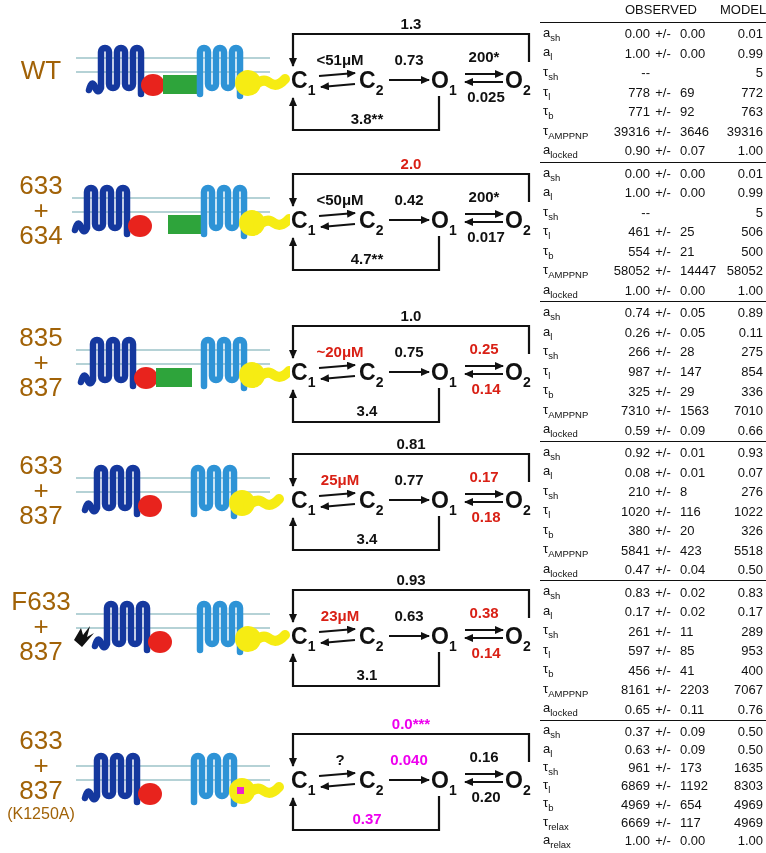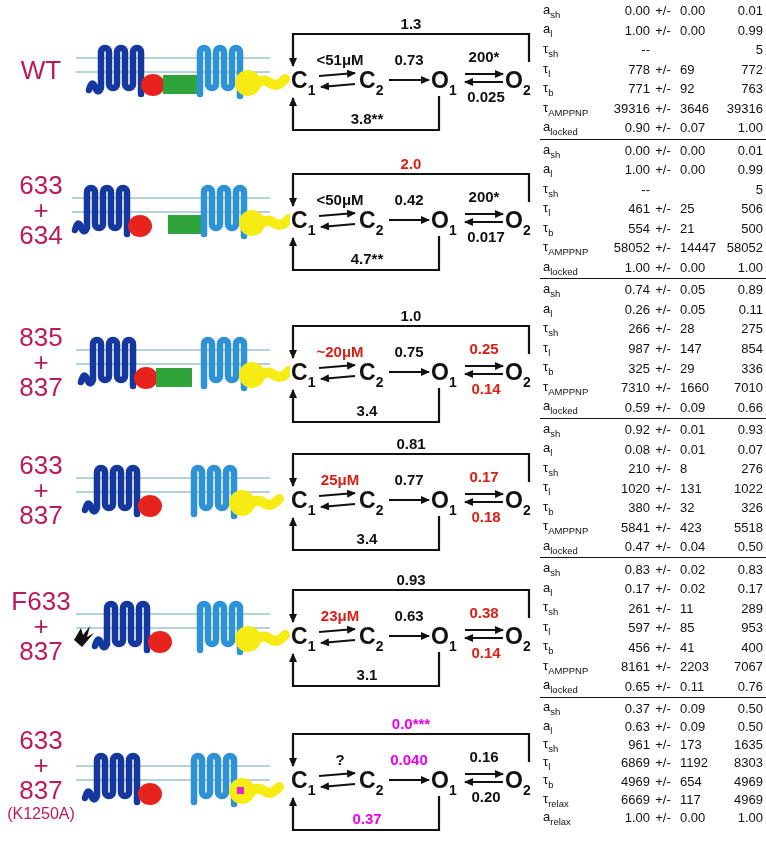--- a/index.html
+++ b/index.html
@@ -2,21 +2,21 @@
 <html><head>
 <meta charset="utf-8">
 <style>
   html,body{margin:0;padding:0;background:#fff;}
   *{box-sizing:border-box;}
   #fig{position:relative;width:766px;height:853px;background:#fff;
        font-family:"Liberation Sans",sans-serif;color:#111;overflow:hidden;}
   .row{position:absolute;left:0;width:545px;height:140px;}
   .rowlabel{position:absolute;left:0;top:0;width:82px;height:140px;
             display:flex;flex-direction:column;justify-content:center;align-items:center;}
-  .ll{font-size:26px;line-height:25px;color:#be185d;text-align:center;}
+  .ll{font-size:26px;line-height:25px;color:#a16207;text-align:center;}
   .llsmall{font-size:16px;line-height:22px;}
   .cartoon{position:absolute;left:68px;top:12px;width:222px;height:100px;}
   .mem{stroke:#9dc3c9;stroke-width:1.5;}
   .scheme{position:absolute;left:283px;top:14px;width:258px;height:126px;}
   .arr{stroke:#111;stroke-width:2.2;fill:none;marker-end:url(#ah);}
   .state{font-family:"Liberation Sans",sans-serif;font-weight:bold;font-size:23px;fill:#111;}
   .ssub{font-size:14px;}
   .rate{font-family:"Liberation Sans",sans-serif;font-weight:bold;font-size:15px;}
   
   #ptable{position:absolute;left:540px;top:0;width:226px;height:853px;font-size:13px;}
@@ -269,20 +269,25 @@
       <text class="rate" x="128" y="15" text-anchor="middle" fill="#ee00ee">0.0***</text>
       <text class="rate" x="57" y="51" text-anchor="middle" fill="#111111">?</text>
       <text class="rate" x="126" y="51" text-anchor="middle" fill="#ee00ee">0.040</text>
       <text class="rate" x="201" y="48" text-anchor="middle" fill="#111111">0.16</text>
       <text class="rate" x="203" y="88" text-anchor="middle" fill="#111111">0.20</text>
       <text class="rate" x="84" y="110" text-anchor="middle" fill="#ee00ee">0.37</text>
     </svg>
   </div>
 
   <div id="ptable">
+    <div class="thead">
+      <span></span>
+      <span class="hobs">OBSERVED</span>
+      <span class="hmodel">MODEL</span>
+    </div>
     <div class="tblock">
 
         <div class="trow">
           <span class="tl"><span>a</span><sub>sh</sub></span>
           <span class="to">0.00</span>
           <span class="tp">+/-</span>
           <span class="te">0.00</span>
           <span class="tm">0.01</span>
         </div>
 
@@ -433,21 +438,21 @@
           <span class="to">325</span>
           <span class="tp">+/-</span>
           <span class="te">29</span>
           <span class="tm">336</span>
         </div>
 
         <div class="trow">
           <span class="tl"><span>τ</span><sub>AMPPNP</sub></span>
           <span class="to">7310</span>
           <span class="tp">+/-</span>
-          <span class="te">1660</span>
+          <span class="te">1563</span>
           <span class="tm">7010</span>
         </div>
 
         <div class="trow">
           <span class="tl"><span>a</span><sub>locked</sub></span>
           <span class="to">0.59</span>
           <span class="tp">+/-</span>
           <span class="te">0.09</span>
           <span class="tm">0.66</span>
         </div>
@@ -476,29 +481,29 @@
           <span class="to">210</span>
           <span class="tp">+/-</span>
           <span class="te">8</span>
           <span class="tm">276</span>
         </div>
 
         <div class="trow">
           <span class="tl"><span>τ</span><sub>l</sub></span>
           <span class="to">1020</span>
           <span class="tp">+/-</span>
-          <span class="te">131</span>
+          <span class="te">116</span>
           <span class="tm">1022</span>
         </div>
 
         <div class="trow">
           <span class="tl"><span>τ</span><sub>b</sub></span>
           <span class="to">380</span>
           <span class="tp">+/-</span>
-          <span class="te">32</span>
+          <span class="te">20</span>
           <span class="tm">326</span>
         </div>
 
         <div class="trow">
           <span class="tl"><span>τ</span><sub>AMPPNP</sub></span>
           <span class="to">5841</span>
           <span class="tp">+/-</span>
           <span class="te">423</span>
           <span class="tm">5518</span>
         </div>

